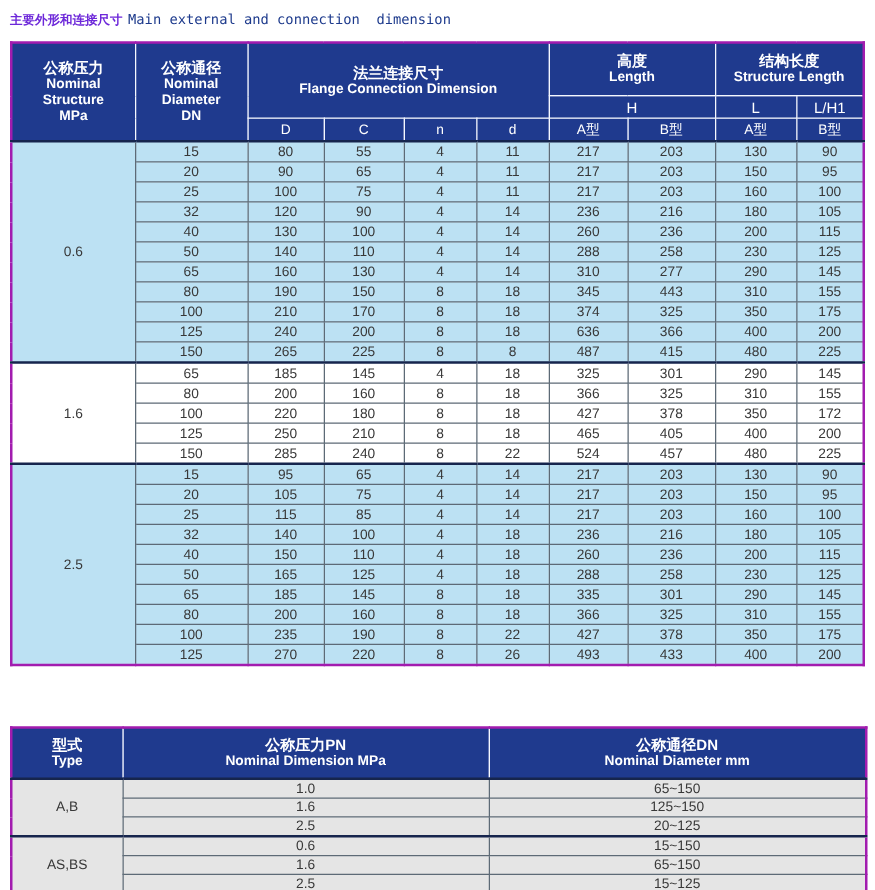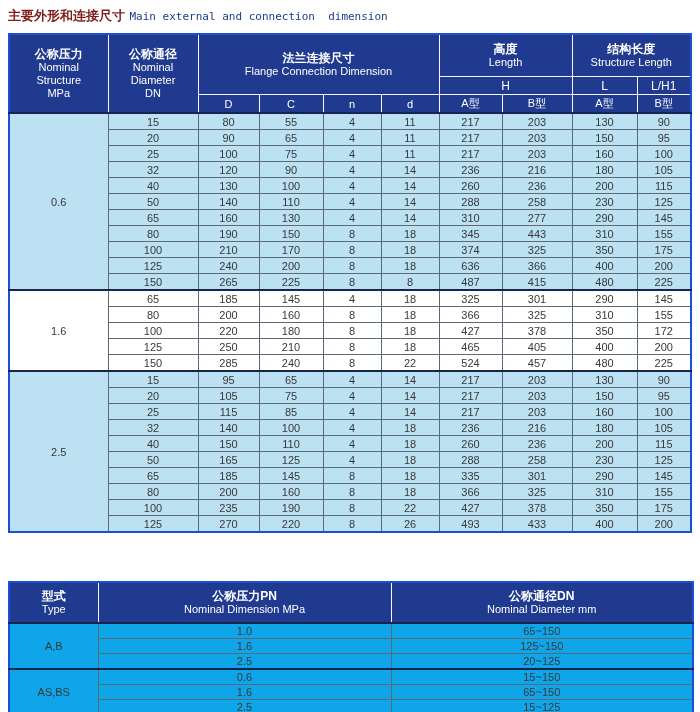--- a/index.html
+++ b/index.html
@@ -1,45 +1,45 @@
 <!DOCTYPE html>
 <html><head>
 <meta charset="utf-8">
 <style>
   html,body{margin:0;padding:0;}
   body{
     width:700px;height:712px;background:#ffffff;overflow:hidden;
     font-family:"Liberation Sans","DejaVu Sans",sans-serif;
   }
   .title-row{padding:8px 0 9px 8px;line-height:14px;white-space:nowrap;}
-  .title-zh{color:#7f1d1d;font-weight:bold;font-size:13px;}
+  .title-zh{color:#6d28d9;font-weight:bold;font-size:10px;}
   .title-en{color:#1d3a8c;font-size:11px;font-family:"DejaVu Sans Mono","Liberation Mono",monospace;white-space:pre;text-align:center;}
 
-  table{border-collapse:collapse;table-layout:fixed;margin-left:8px;border:2px solid #1d4ed8;}
+  table{border-collapse:collapse;table-layout:fixed;margin-left:8px;border:2px solid #a21caf;}
   .t1{width:684px;}
   .t2{width:684px;margin-top:48px;}
 
   th{
     background:#1f3a8e;color:#ffffff;font-weight:normal;
     border:1px solid #f5f8ff;padding:0;text-align:center;vertical-align:middle;
   }
   .hz{font-size:12px;font-weight:bold;line-height:14px;}
-  .he{font-size:11px;font-weight:normal;line-height:13px;}
+  .he{font-size:11px;font-weight:bold;line-height:13px;}
   .hr1 th{height:41px;}
   .hr2 th{height:17px;font-size:12px;}
   .hr3 th{height:17px;font-size:11px;}
   .t2 .hr1 th{height:39px;text-align:center;}
 
   tbody td{
     border:1px solid #5d6a76;font-size:11px;color:#383838;
     text-align:center;vertical-align:middle;height:15px;padding:0;line-height:12px;
   }
   .t1 tr.grp-blue td{background:#bce1f3;}
   .t1 tr.grp-white td{background:#ffffff;}
-  .t2 tbody td{background:#0ea5e9;height:14px;}
+  .t2 tbody td{background:#e5e5e5;height:14px;}
   tr.group-start td{border-top:2px solid #16254d;}
   tbody tr:first-child td{border-top:2px solid #16254d;}
   td.pressure-cell,td.type-cell{font-size:11px;}
 </style>
 </head>
 <body>
 
 <div class="title-row">
   <span class="title-zh">主要外形和连接尺寸</span>
   <span class="title-en">Main external and connection  dimension</span>

